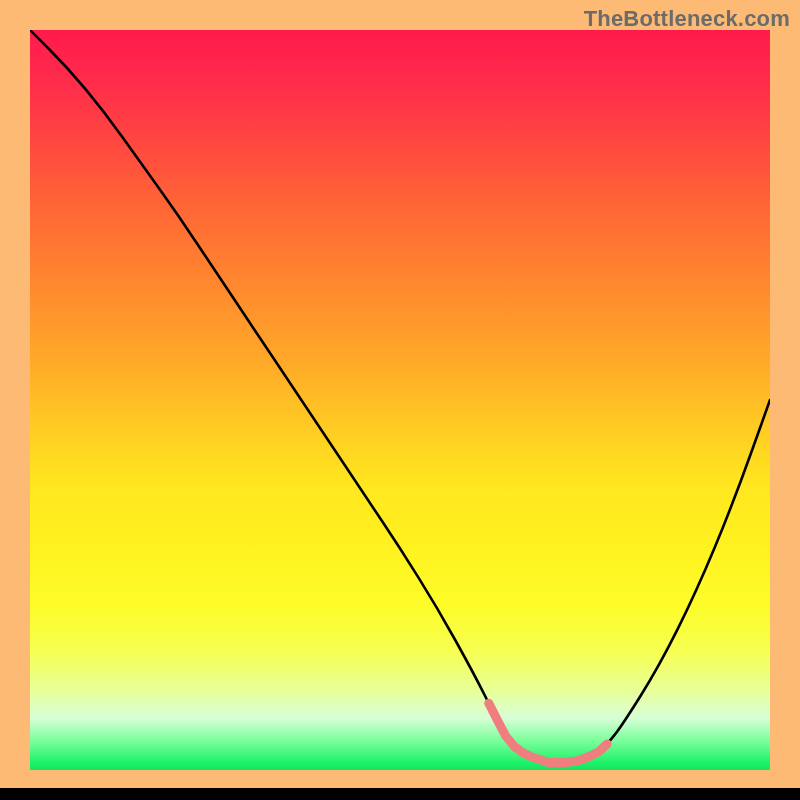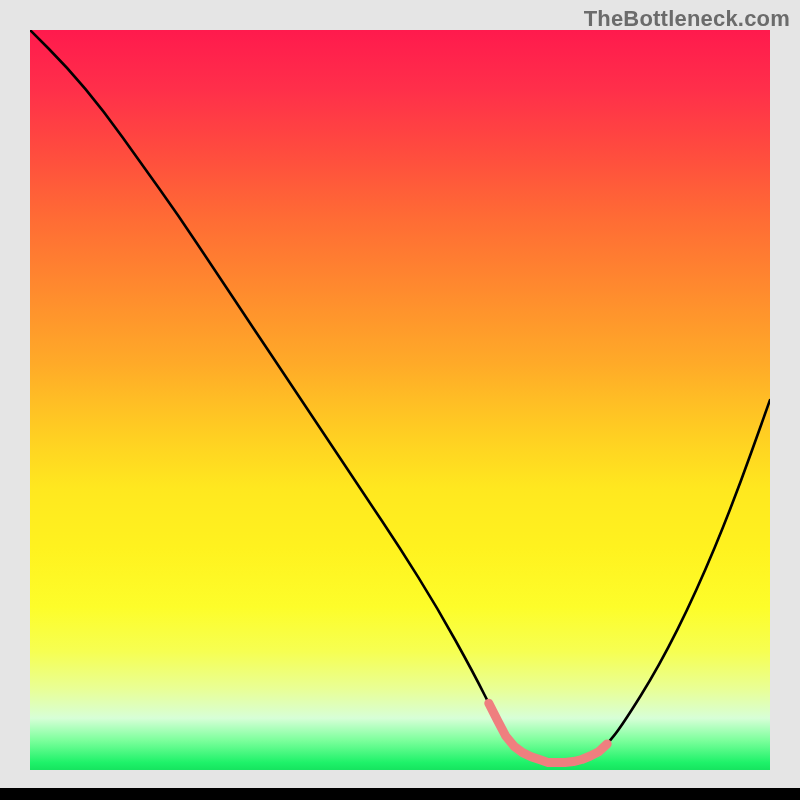--- a/index.html
+++ b/index.html
@@ -8,21 +8,21 @@
     width: 800px;
     height: 800px;
     background: #000;
     overflow: hidden;
     font-family: Arial, Helvetica, sans-serif;
   }
   .frame {
     position: relative;
     width: 800px;
     height: 788px;
-    background: #e5e5e5;
+    background: #fdba74;
   }
   .watermark {
     position: absolute;
     top: 6px;
     right: 10px;
     color: #6b6b6b;
     font-size: 22px;
     font-weight: 600;
     letter-spacing: 0.2px;
     z-index: 20;

